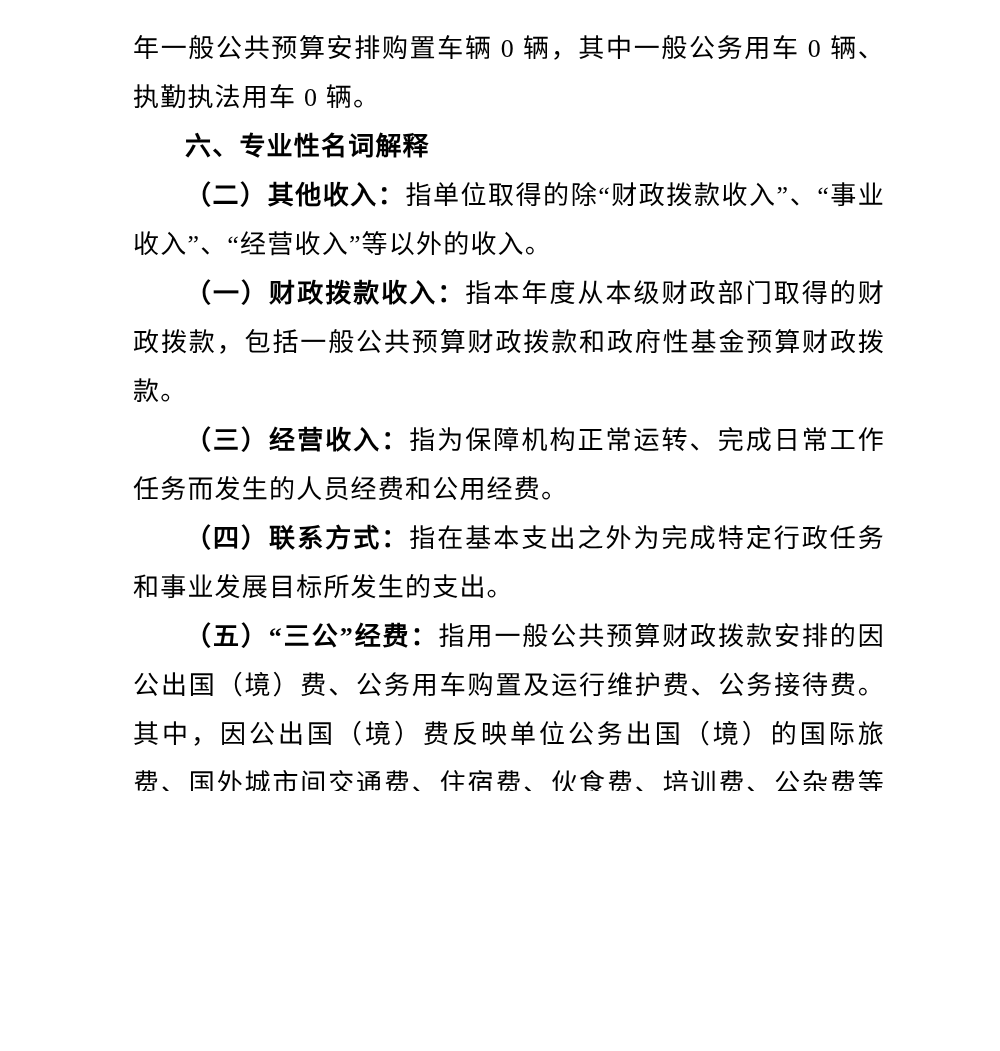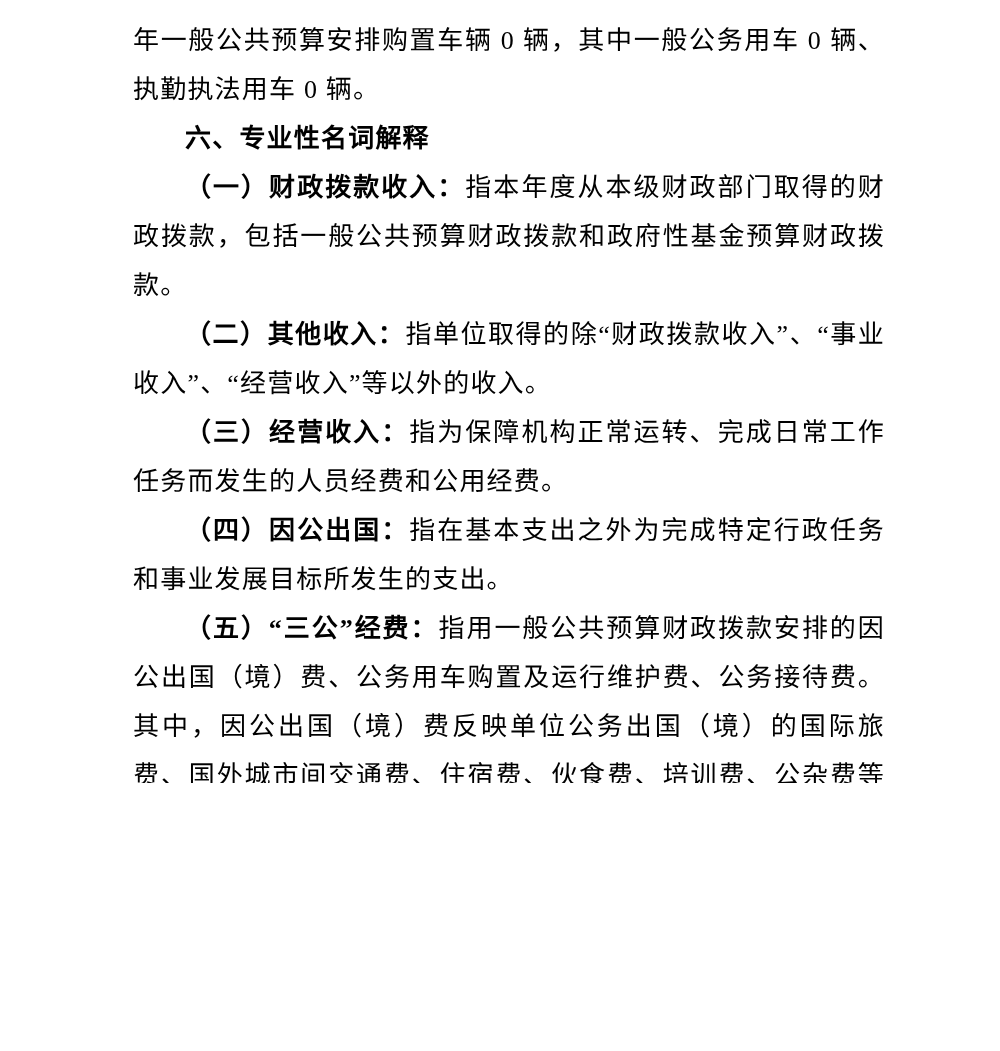--- a/index.html
+++ b/index.html
@@ -4,21 +4,21 @@
 <style>
   html, body {
     margin: 0;
     padding: 0;
     background: #ffffff;
   }
   .page {
     position: relative;
     width: 1000px;
     height: 775px;
-    margin: 8px auto;
+    margin: 16px auto;
     background: #ffffff;
     box-sizing: border-box;
     padding: 8px 115px 0 133px;
     overflow: hidden;
     font-family: "Liberation Serif", "DejaVu Serif", serif;
     color: #000000;
     font-size: 26px;
     line-height: 49px;
     letter-spacing: 1.2px;
   }
@@ -51,25 +51,25 @@
 </style>
 </head>
 <body>
 
 <div class="page">
 
   <p class="body-par">年一般公共预算安排购置车辆 0 辆，其中一般公务用车 0 辆、执勤执法用车 0 辆。</p>
 
   <p class="heading">六、专业性名词解释</p>
 
+  <p class="body-par indent"><span class="term">（二）其他收入：</span><span>指单位取得的除“财政拨款收入”、“事业收入”、“经营收入”等以外的收入。</span></p>
+
   <p class="body-par indent"><span class="term">（一）财政拨款收入：</span><span>指本年度从本级财政部门取得的财政拨款，包括一般公共预算财政拨款和政府性基金预算财政拨款。</span></p>
-
-  <p class="body-par indent"><span class="term">（二）其他收入：</span><span>指单位取得的除“财政拨款收入”、“事业收入”、“经营收入”等以外的收入。</span></p>
 
   <p class="body-par indent"><span class="term">（三）经营收入：</span><span>指为保障机构正常运转、完成日常工作任务而发生的人员经费和公用经费。</span></p>
 
-  <p class="body-par indent"><span class="term">（四）因公出国：</span><span>指在基本支出之外为完成特定行政任务和事业发展目标所发生的支出。</span></p>
+  <p class="body-par indent"><span class="term">（四）联系方式：</span><span>指在基本支出之外为完成特定行政任务和事业发展目标所发生的支出。</span></p>
 
   <p class="body-par indent"><span class="term">（五）“三公”经费：</span><span>指用一般公共预算财政拨款安排的因公出国（境）费、公务用车购置及运行维护费、公务接待费。其中，因公出国（境）费反映单位公务出国（境）的国际旅费、国外城市间交通费、住宿费、伙食费、培训费、公杂费等支出；公务用车购置费反映单位公务用车购置支出（含车辆购置税）；公务用车运行维护费反映单位按规定保留的公务用车燃料费、维修费、过路过桥费、保险费、安全奖励费用等支出；公务接待费反映单位按规定开支的各类公务接待（含外宾接待）支出。</span></p>
 
   <p class="contact-line"><span>单位预算公开联系人：</span><span>张露</span><span class="phone-label">联系方式：</span><span>023-48621910</span></p>
 
 </div>
 
 </body></html>

